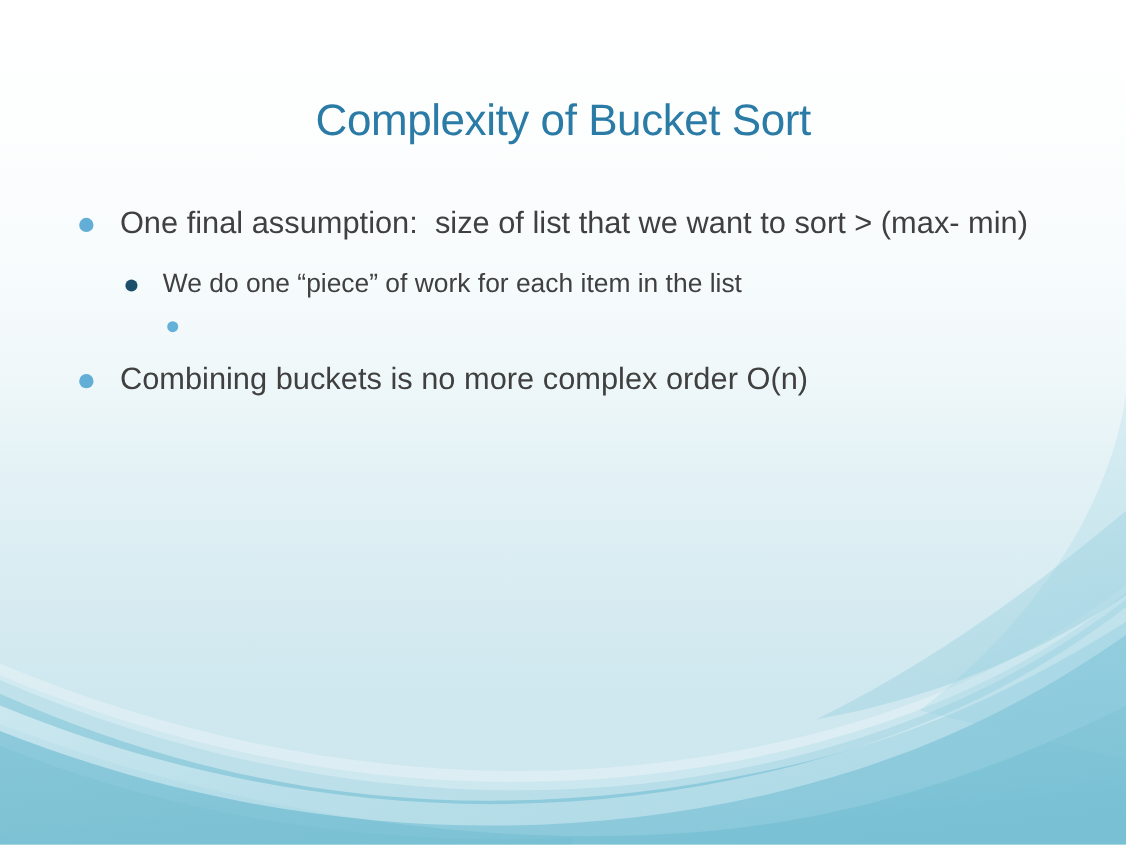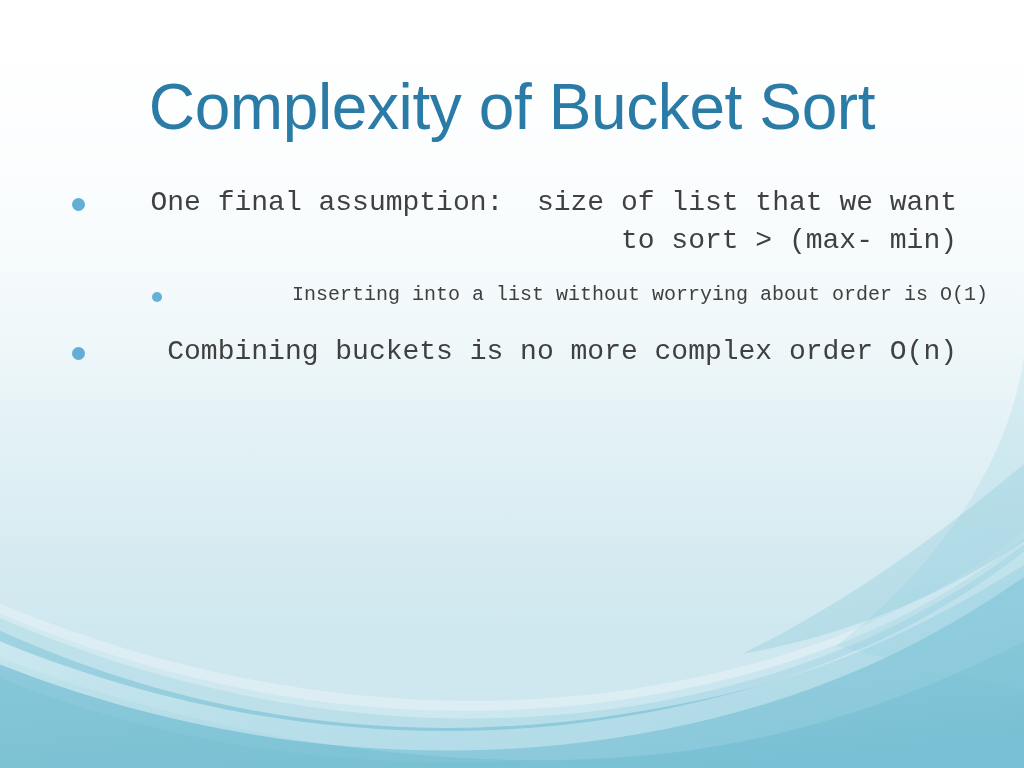--- a/index.html
+++ b/index.html
@@ -37,23 +37,23 @@
 
   
   .title-area {
     position: absolute;
     left: 0;
     top: 72px;
     width: 1024px;
     text-align: center;
   }
   .slide-title {
-    margin: 0;
+    margin: 16px;
     font-weight: 400;
-    font-size: 64px;
+    font-size: 40px;
     line-height: 1.12;
     letter-spacing: -0.4px;
     color: #2a7ba6;
     font-family: "Liberation Sans", sans-serif;
   }
 
   
   .body-area {
     position: absolute;
     left: 58px;
@@ -68,23 +68,22 @@
 
   .bullet-mark {
     flex: 0 0 auto;
     display: block;
     border-radius: 50%;
   }
 
   .bullet-text {
     flex: 1 1 auto;
     color: #404040;
-    font-family: Liberation Mono, monospace;
+    font-family: Liberation Sans, sans-serif;
     white-space: pre-wrap;
-    text-align: right;
   }
 
   
   .lvl1 { margin-bottom: 22px; }
   .lvl1 .bullet-mark {
     width: 13px;
     height: 13px;
     background: #62aed6;
     margin-left: 14px;
     margin-top: 14px;
@@ -180,24 +179,27 @@
 
   <div class="body-area">
 
     <div class="bullet-row lvl1">
       <span class="bullet-mark"></span>
       <span class="bullet-text">One final assumption:  size of list that we want to sort &gt; (max- min)</span>
     </div>
 
 
 
+    <div class="bullet-row lvl2">
+      <span class="bullet-mark"></span>
+      <span class="bullet-text">We do one “piece” of work for each item in the list</span>
+    </div>
 
     <div class="bullet-row lvl3">
       <span class="bullet-mark"></span>
-      <span class="bullet-text">Inserting into a list without worrying about order is O(1)</span>
     </div>
 
     <div class="bullet-row lvl1">
       <span class="bullet-mark"></span>
       <span class="bullet-text">Combining buckets is no more complex order O(n)</span>
     </div>
 
   </div>
 </div>
 

